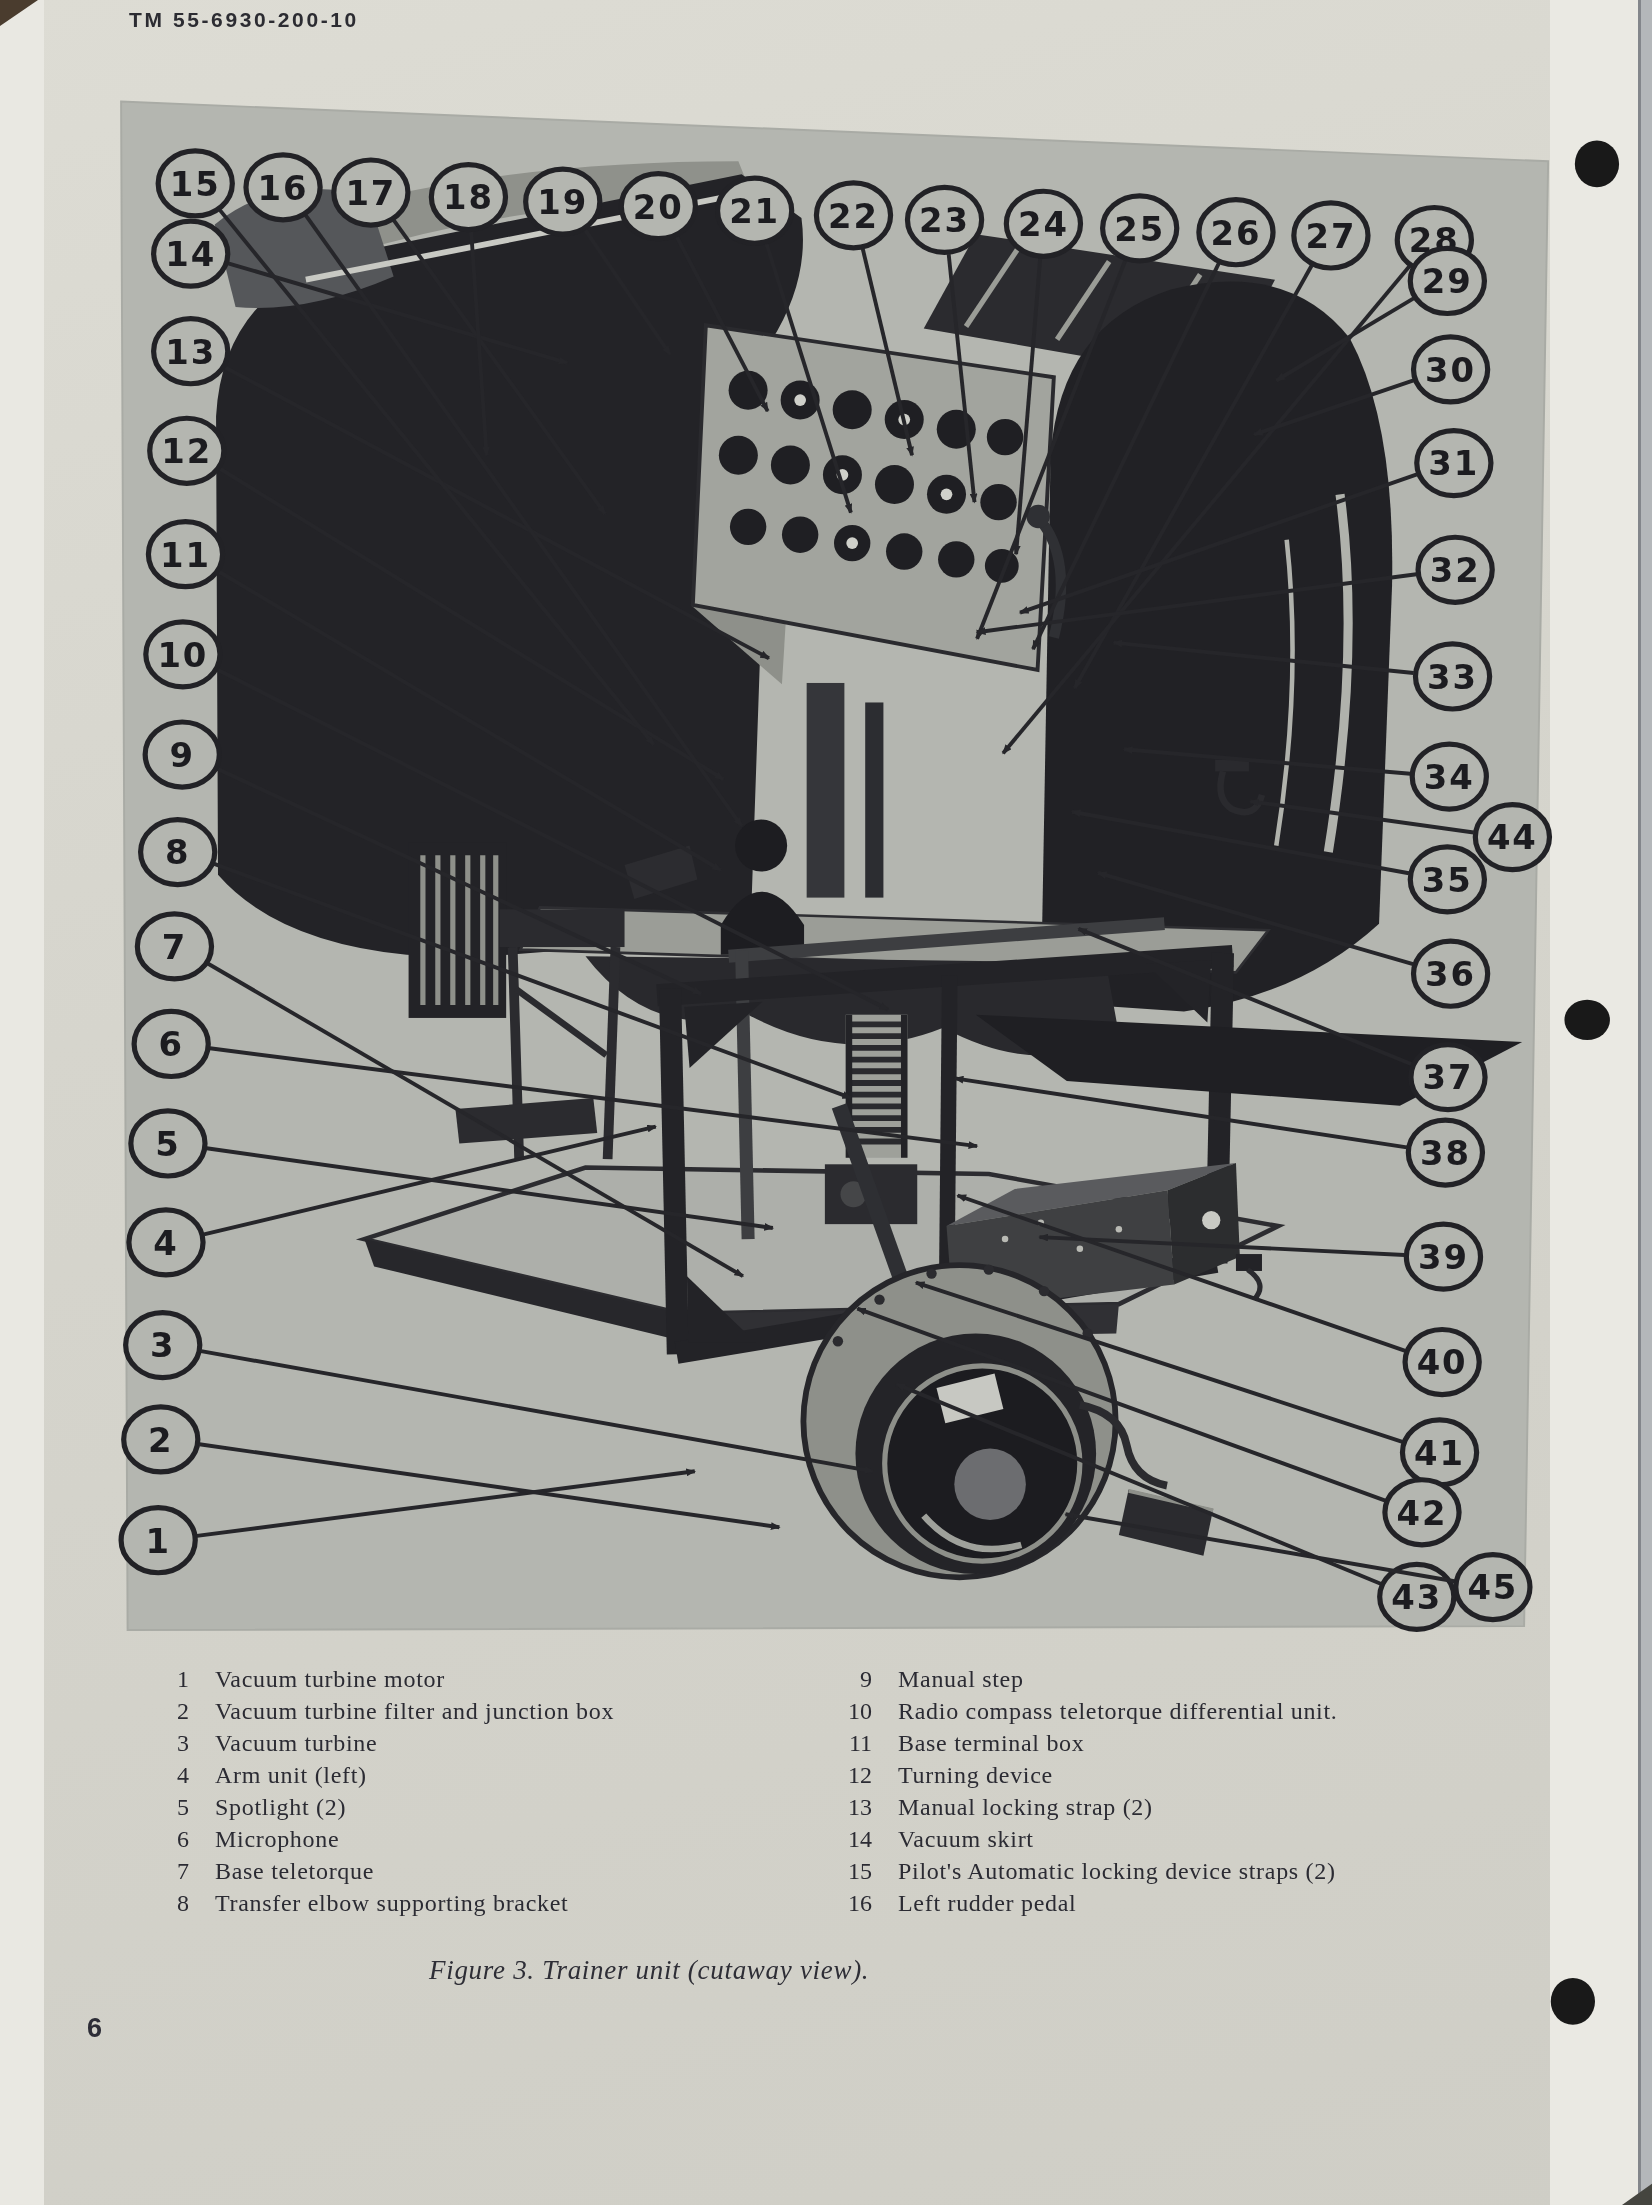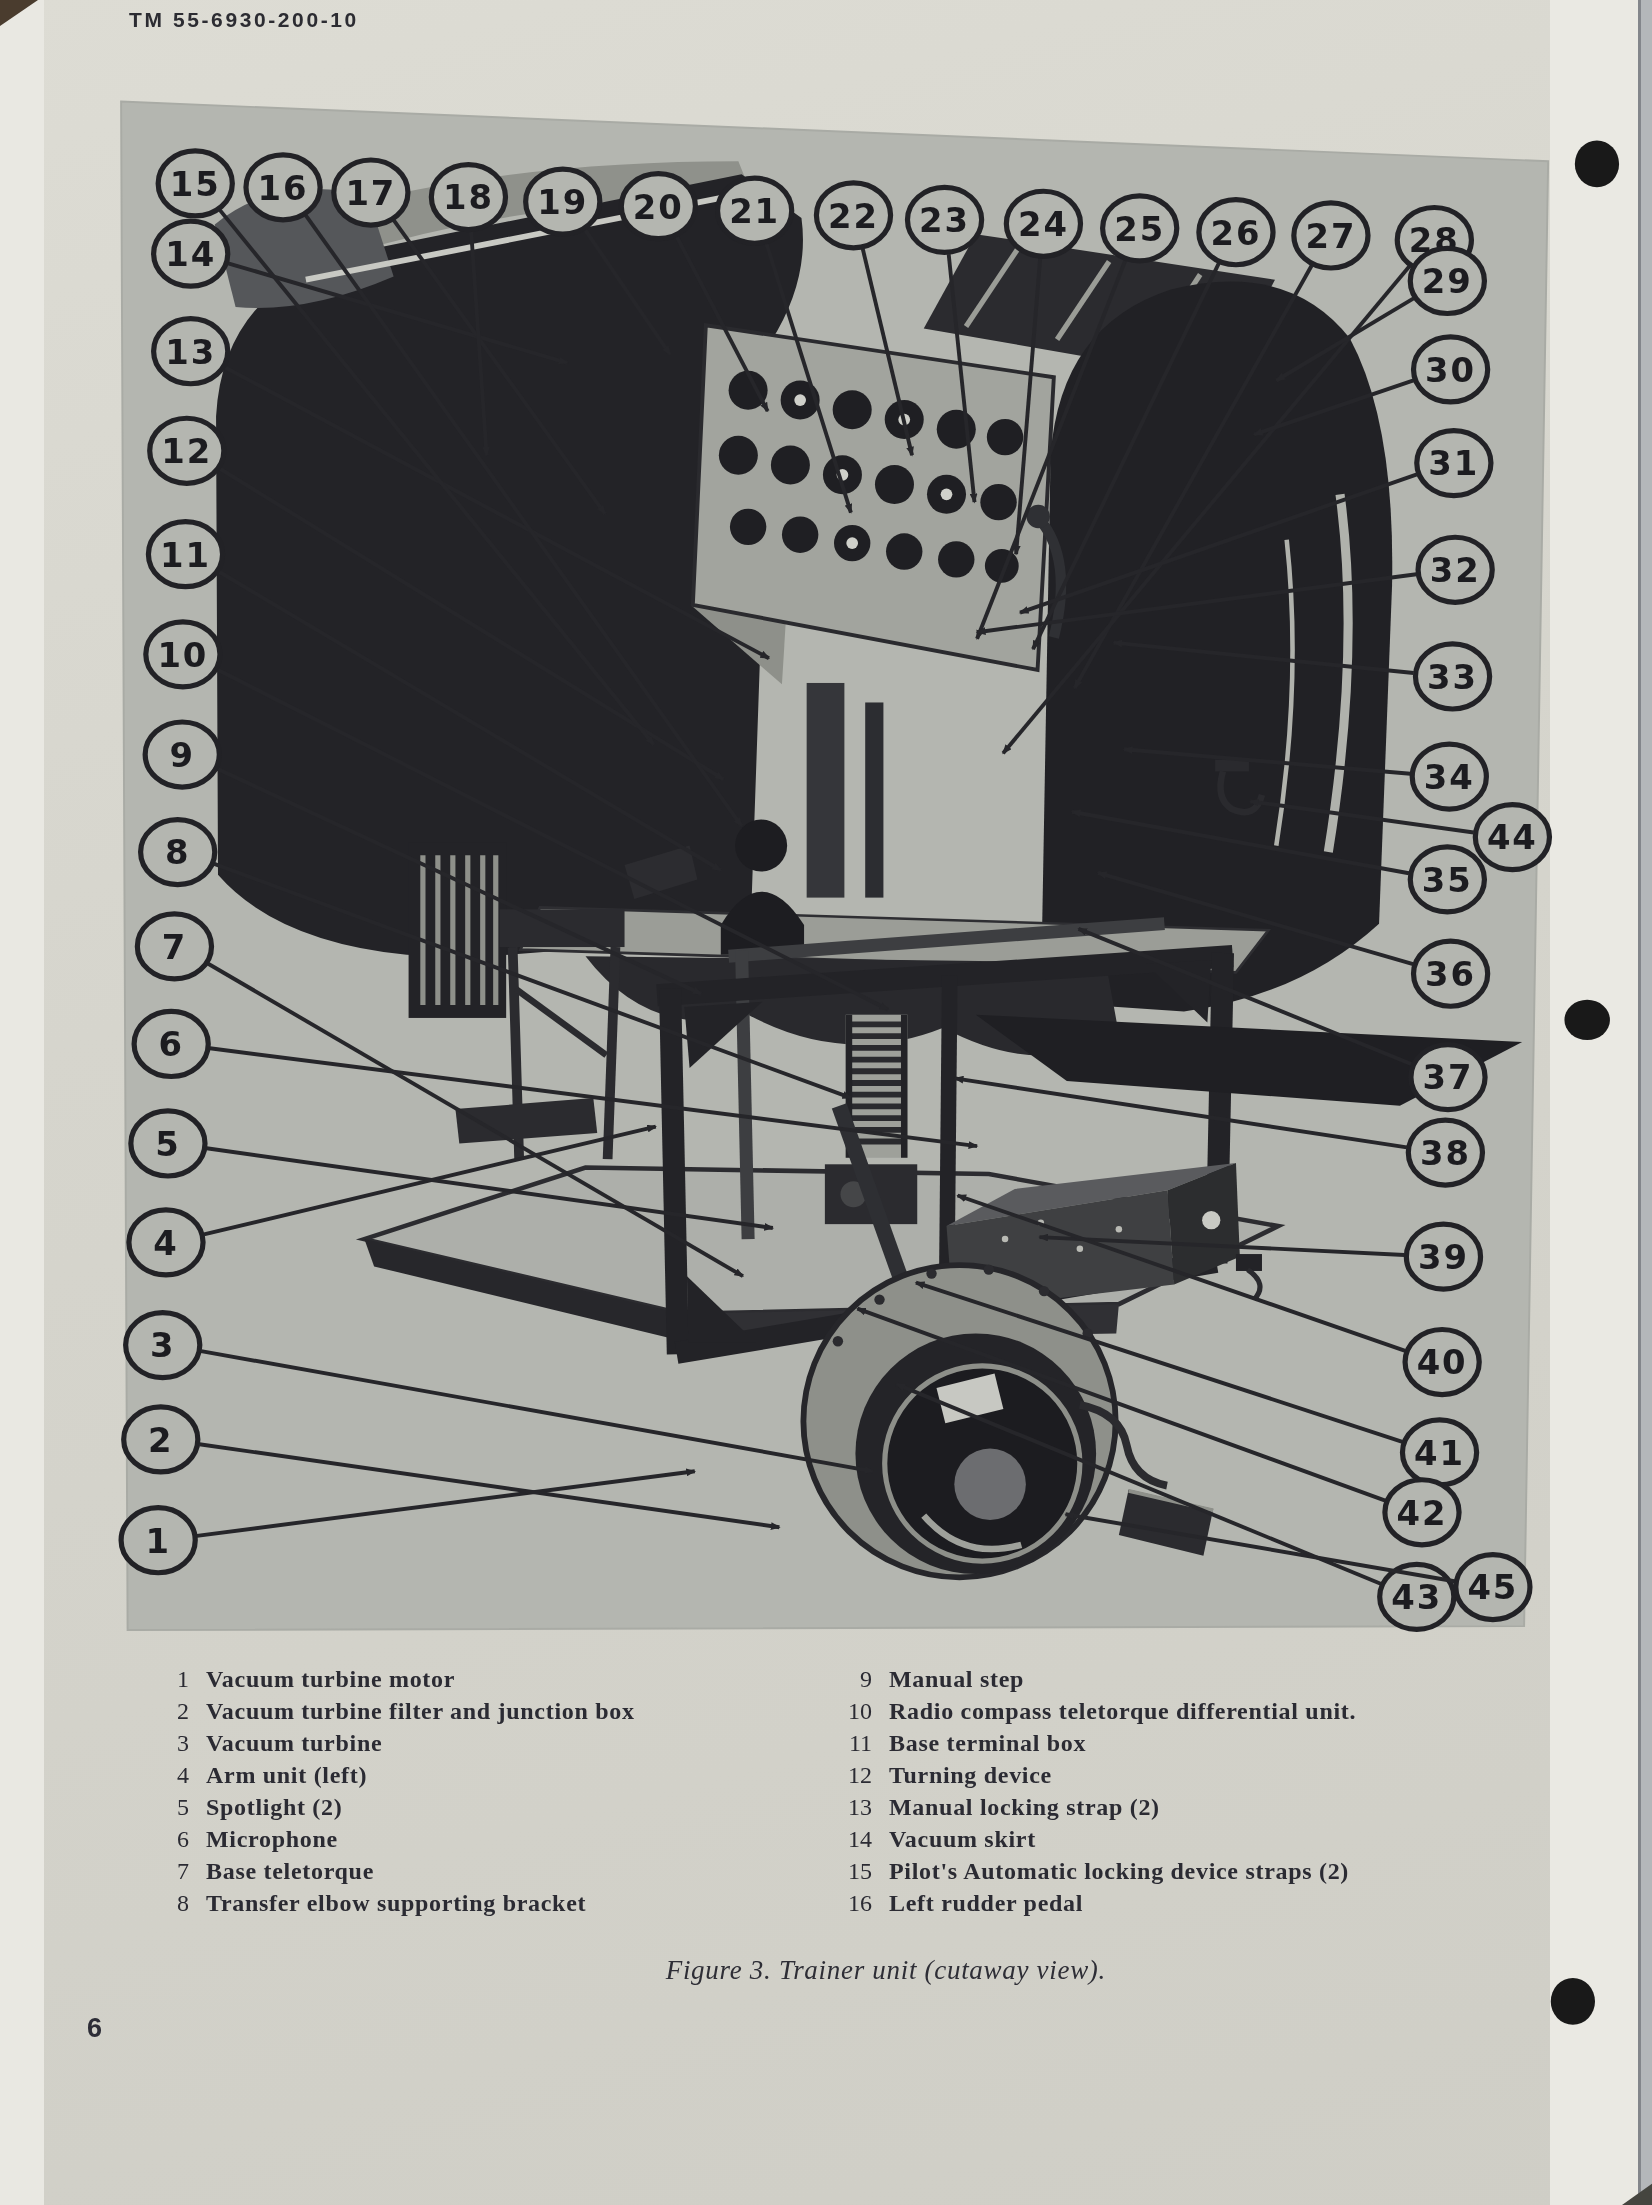--- a/index.html
+++ b/index.html
@@ -25,23 +25,23 @@
     position:absolute;left:129px;top:7.8px;
     font-family:"Liberation Sans", sans-serif;font-weight:700;
     font-size:21px;letter-spacing:2.6px;color:#2c2c32;
   }
   .legend{position:absolute;top:1663px;color:#2b2b33;}
   .legend.l{left:138px;width:664px;}
   .legend.r{left:821px;width:729px;}
   .lg-row{display:flex;height:32px;align-items:baseline;
     font-size:24px;line-height:32px;}
   .lg-num{width:51px;text-align:right;flex:0 0 51px;}
-  .lg-text{margin-left:17px;letter-spacing:0.7px;white-space:nowrap;font-weight:bold;}
+  .lg-text{margin-left:26px;letter-spacing:0.7px;white-space:nowrap;}
   .caption{
-    position:absolute;left:429px;top:1955px;width:677px;text-align:right;
+    position:absolute;left:429px;top:1955px;width:677px;text-align:left;
     font-style:italic;font-size:27px;color:#2e2e36;letter-spacing:0.7px;
   }
   .pageno{
     position:absolute;left:87px;top:2013px;
     font-family:"Liberation Sans", sans-serif;font-weight:700;
     font-size:27px;color:#2c2c36;
   }
   .co-num{
     font-family:"DejaVu Sans", sans-serif;font-weight:700;
     font-size:52px;letter-spacing:3px;fill:#1c1c20;

